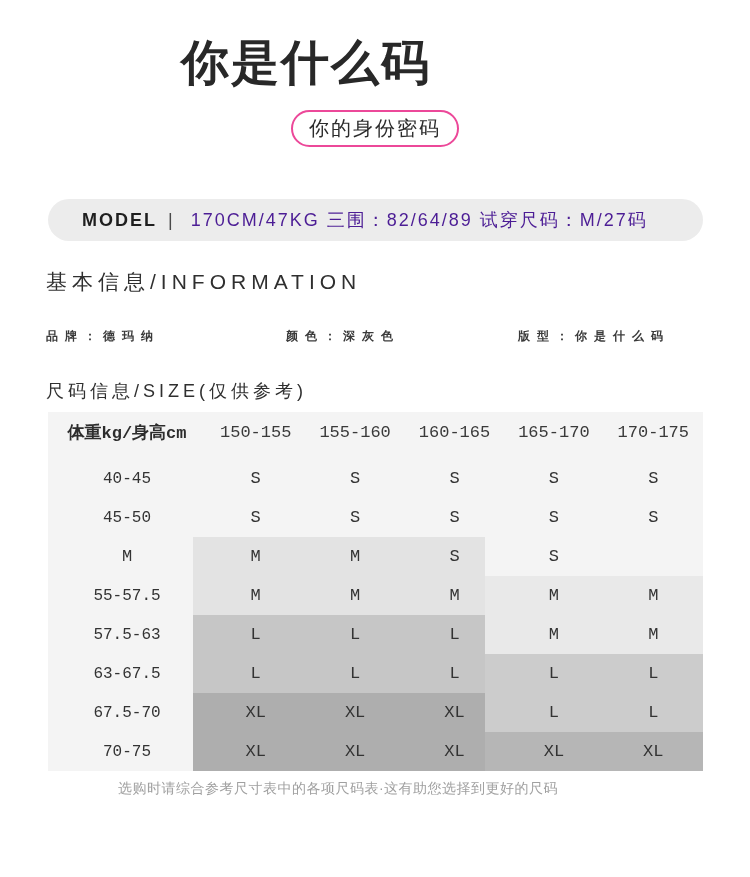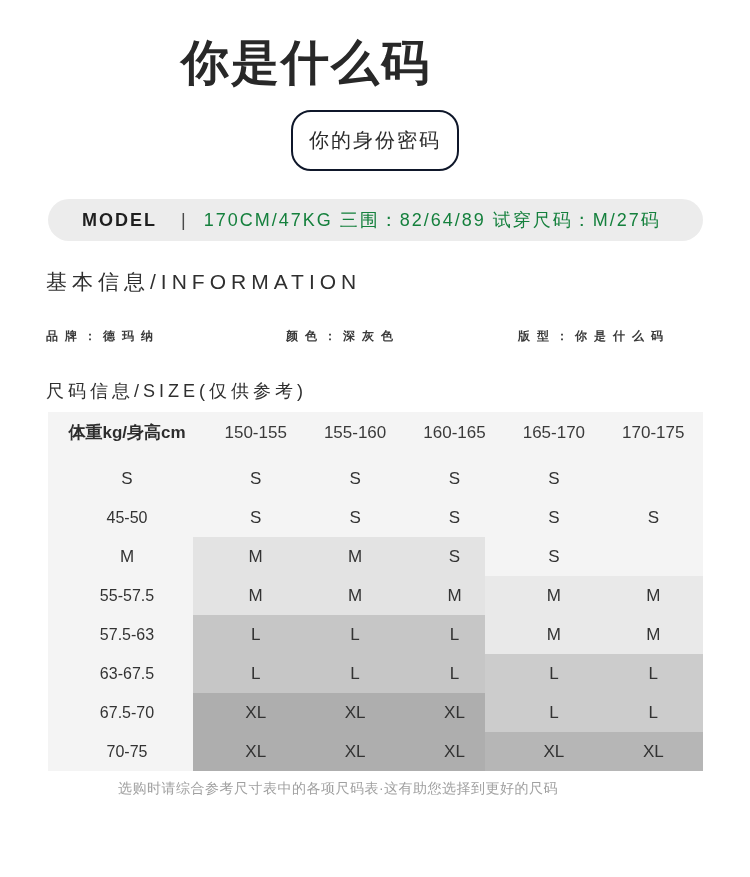--- a/index.html
+++ b/index.html
@@ -8,48 +8,48 @@
     font-family:"Liberation Sans","DejaVu Sans",sans-serif;overflow:hidden;
   }
   
   .title{
     position:absolute;top:36px;left:0;width:612px;margin:0;
     text-align:center;font-family:"Liberation Serif","DejaVu Serif",serif;
     font-size:48px;line-height:54px;font-weight:700;letter-spacing:2px;color:#282828;
   }
   .badge{
     position:absolute;top:110px;left:50%;transform:translateX(-50%);
-    border:2px solid #0f172a;border-radius:20px;padding:16px 16px;
+    border:2px solid #ec4899;border-radius:20px;padding:4px 16px;
     font-size:20px;line-height:25px;letter-spacing:2px;color:#2c2c2c;white-space:nowrap;
   }
   
   .model-bar{
     position:absolute;top:199px;left:48px;width:655px;height:42px;border-radius:21px;
     display:flex;align-items:center;padding:0 0 0 34px;box-sizing:border-box;
     font-size:18px;letter-spacing:2px;white-space:nowrap;
   }
-  .model-label{font-weight:700;color:#1f1f1f;margin-right:24px;}
+  .model-label{font-weight:700;color:#1f1f1f;margin-right:11px;}
   .model-sep{color:#4a4a4a;font-weight:300;margin-right:16px;}
-  .model-info{color:#15803d;}
+  .model-info{color:#4c1d95;}
   
   .section-heading{
     position:absolute;left:46px;font-size:21px;line-height:22px;
     letter-spacing:5px;color:#2f2f2f;white-space:nowrap;
   }
   .heading-basic{top:271px;}
   .heading-size{top:380px;font-size:18px;letter-spacing:4px;}
   .field{
     position:absolute;top:326px;font-size:12px;line-height:20px;
     letter-spacing:7px;color:#3a3a3a;white-space:nowrap;font-weight:bold;
   }
   .field-brand{left:46px;}
   .field-color{left:286px;}
   .field-fit{left:518px;}
   
-  .size-table{position:absolute;top:412px;left:48px;width:655px;height:359px;}
+  .size-table{position:absolute;top:412px;left:48px;width:655px;height:359px;font-family:Liberation Mono, monospace;}
   .table-base{position:absolute;inset:0;}
   .shade{position:absolute;}
   .shade-m-left {left:145px;top:125px;width:292px;height:78px;}
   .shade-m-right{left:437px;top:164px;width:218px;height:78px;}
   .shade-l-left {left:145px;top:203px;width:292px;height:78px;}
   .shade-l-right{left:437px;top:242px;width:218px;height:78px;}
   .shade-xl-left {left:145px;top:281px;width:292px;height:78px;}
   .shade-xl-right{left:437px;top:320px;width:218px;height:39px;}
   .tgrid{position:absolute;inset:0;}
   .trow{
@@ -108,20 +108,21 @@
       <div class="trow thead">
         <div class="tcell corner-header">体重kg/身高cm</div>
         <div class="tcell col-header">150-155</div>
         <div class="tcell col-header">155-160</div>
         <div class="tcell col-header">160-165</div>
         <div class="tcell col-header">165-170</div>
         <div class="tcell col-header">170-175</div>
       </div>
       <div id="rows-container">
           <div class="trow">
+            <div class="tcell row-label">40-45</div>
             <div class="tcell size-cell">S</div>
             <div class="tcell size-cell">S</div>
             <div class="tcell size-cell">S</div>
             <div class="tcell size-cell">S</div>
             <div class="tcell size-cell">S</div>
           </div>
           <div class="trow">
             <div class="tcell row-label">45-50</div>
             <div class="tcell size-cell">S</div>
             <div class="tcell size-cell">S</div>

